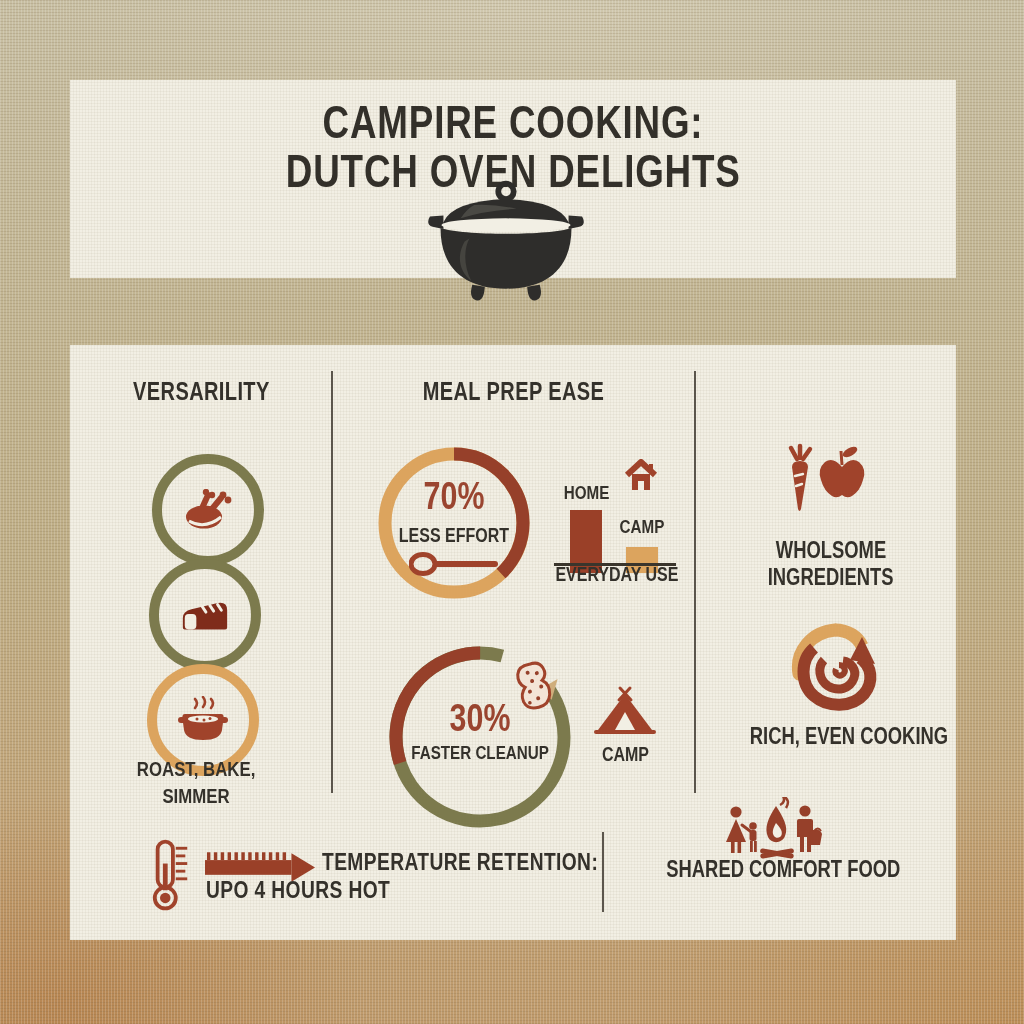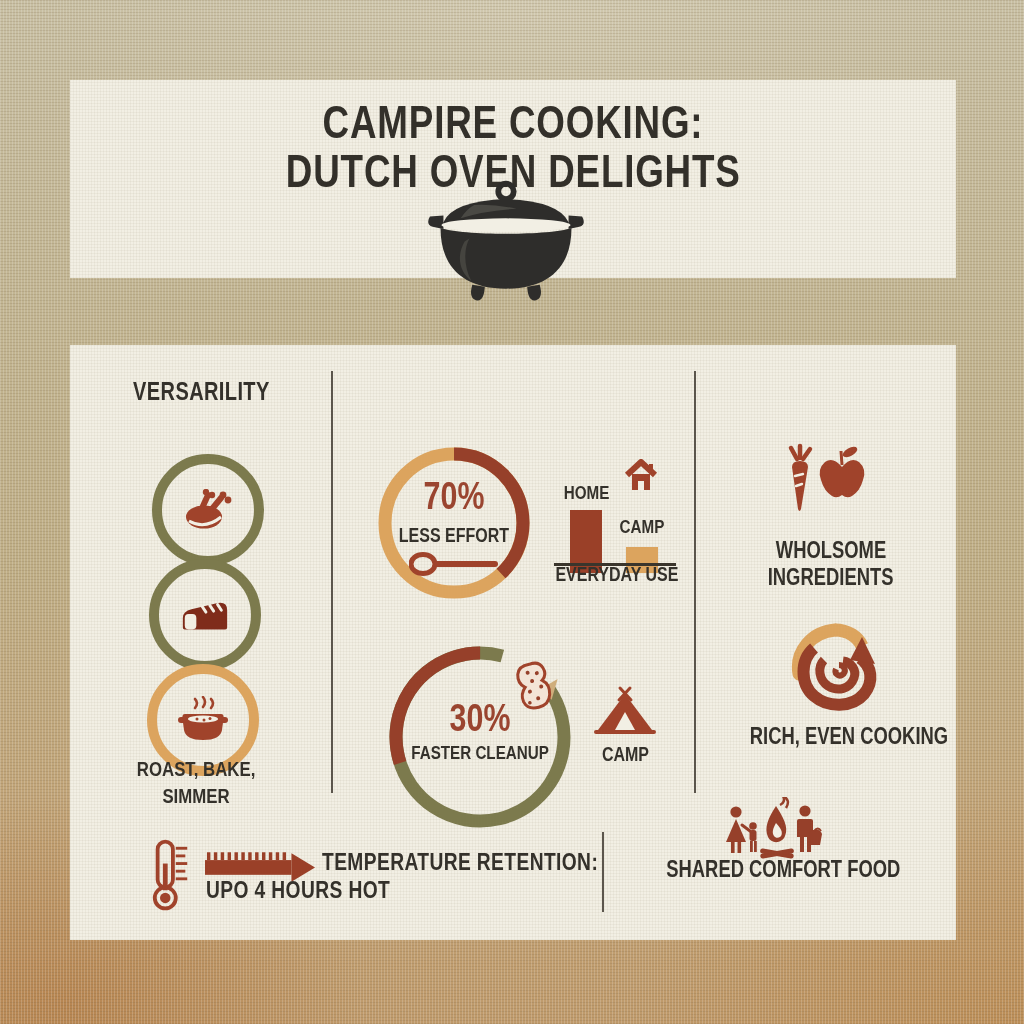--- a/index.html
+++ b/index.html
@@ -61,20 +61,21 @@
     <ellipse cx="85" cy="51" rx="67" ry="7" fill="#f2efe4"></ellipse>
     <path d="M17 54 C17 94 40 117 85 117 C130 117 153 94 153 54 C130 62 40 62 17 54 Z" fill="#2e2d2b"></path>
     <path d="M42 68 C33 84 37 100 49 109 C41 94 41 76 47 65 Z" fill="#45443f"></path>
     <path d="M50 113 q-4 14 4 16 q8 2 9 -14 z" fill="#2e2d2b"></path>
     <path d="M120 113 q4 14 -4 16 q-8 2 -9 -14 z" fill="#2e2d2b"></path>
   </svg>
 
   <div class="paper panel">
 
     <div class="abs ctr hdr" style="left:0;top:33px;width:262px;"><span class="ct">VERSARILITY</span></div>
+    <div class="abs ctr hdr" style="left:262px;top:33px;width:363px;"><span class="ct">MEAL PREP EASE</span></div>
 
     <div class="vdiv" style="left:261px;top:26px;height:422px;"></div>
     <div class="vdiv" style="left:624px;top:26px;height:422px;"></div>
 
     <div class="ring" style="left:82px;top:109px;width:92px;height:92px;border:10px solid #7c7a4d;">
       <svg width="52" height="42" viewBox="0 0 52 42">
         <g stroke="#a0432b" stroke-width="6" stroke-linecap="round">
           <line x1="30" y1="20" x2="39" y2="9"></line>
             <line x1="21" y1="17" x2="26" y2="6"></line>
         </g>

